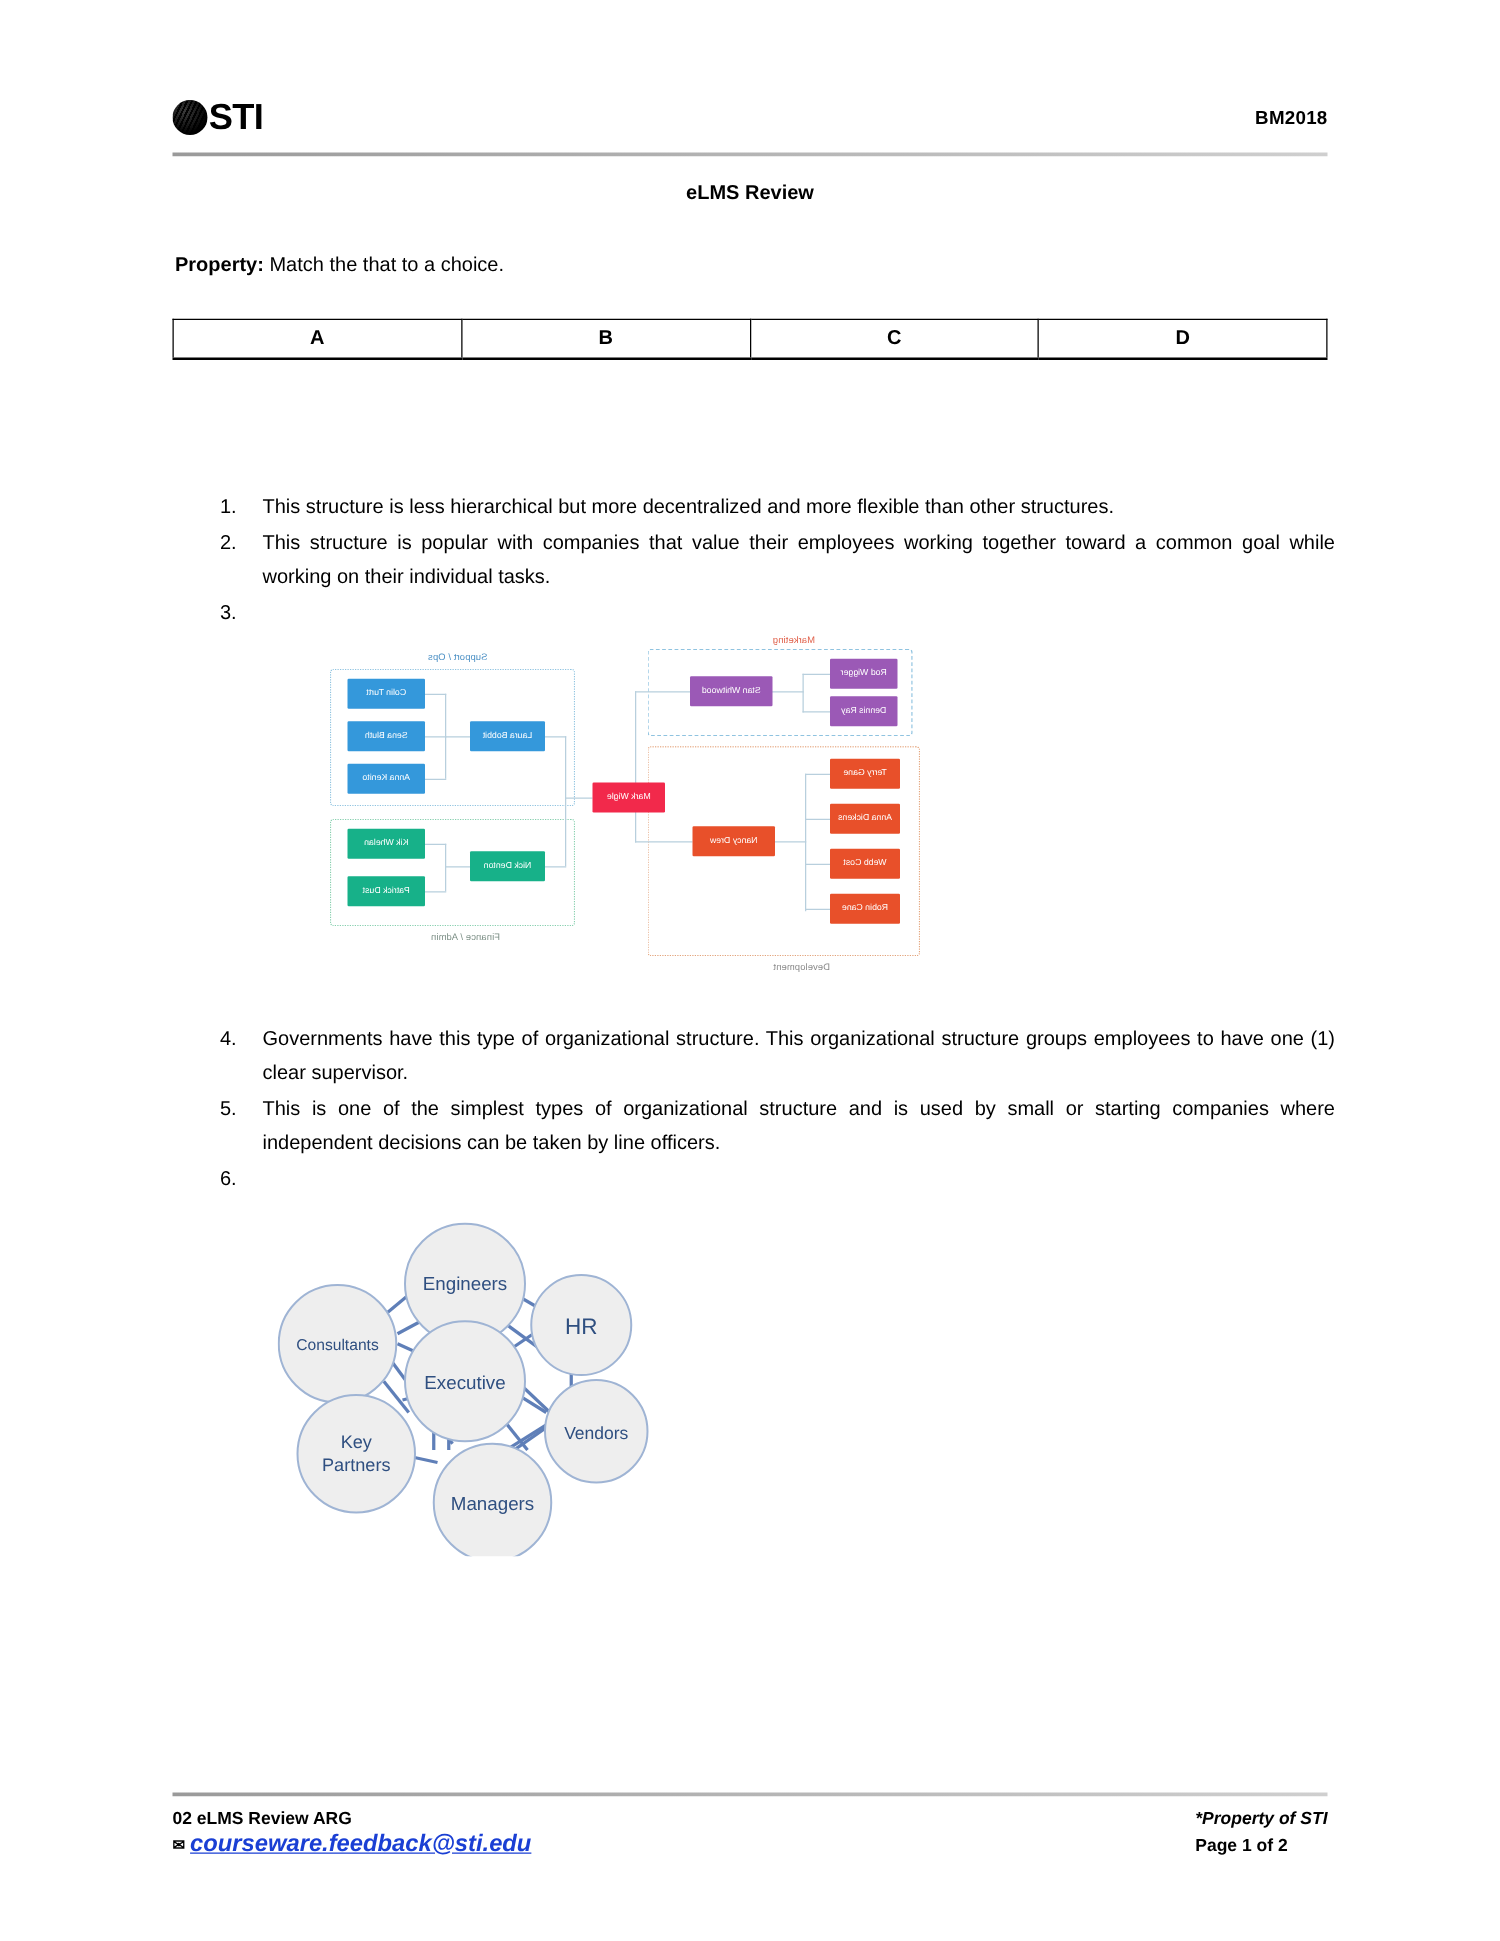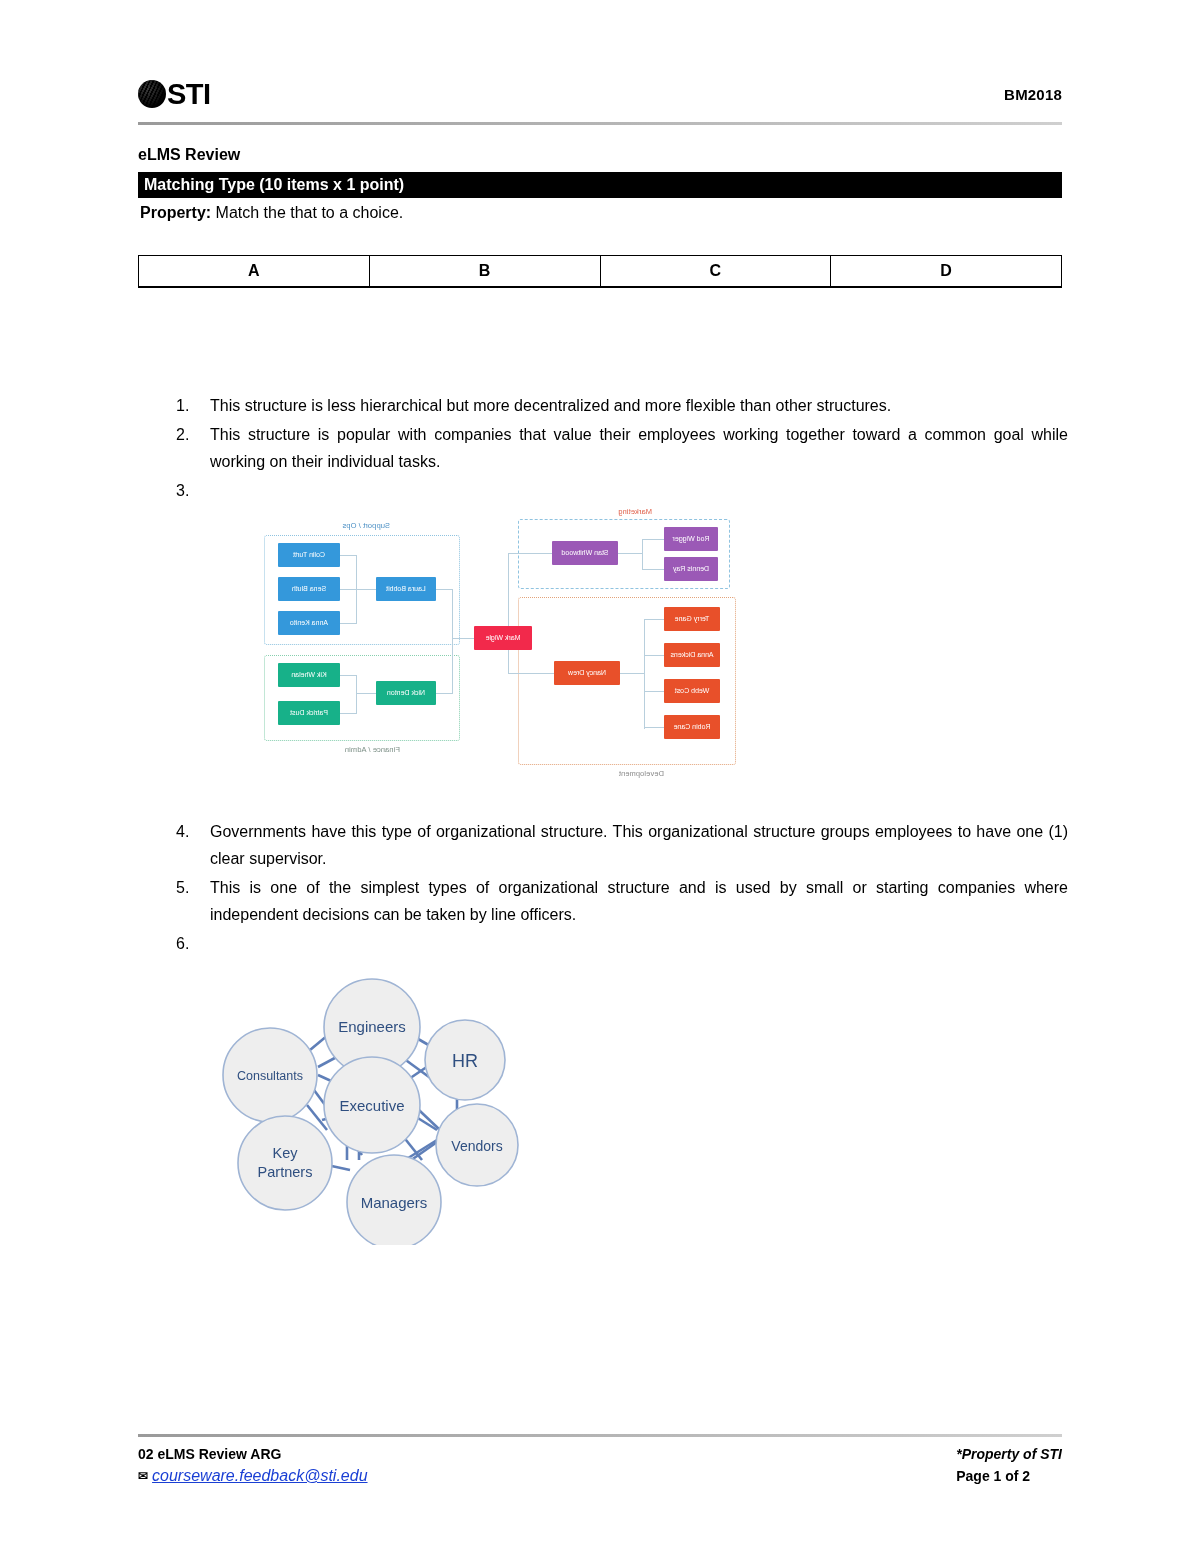--- a/index.html
+++ b/index.html
@@ -73,20 +73,21 @@
     height: 3px;
     background: linear-gradient(to right, #9a9a9a, #cfcfcf);
   }
 
   
   .doc-title {
     position: absolute;
     left: 138px;
     top: 146px;
     width: 924px;
+    text-align: center;
     font-size: 16px;
     font-weight: bold;
   }
   .band {
     position: absolute;
     left: 138px;
     top: 172px;
     width: 924px;
     height: 26px;
     background: #000000;
@@ -259,40 +260,39 @@
     font-weight: bold;
     line-height: 22px;
   }
   .footer-right .prop { font-style: italic; }
   .mail-row { display: flex; align-items: center; gap: 4px; }
   .mail-glyph { font-size: 12px; color: #000; line-height: 22px; }
   .mail-link {
     color: #1a3fd4;
     text-decoration: underline;
     font-style: italic;
-    font-weight: normal;
-    font-size: 16px;
+    font-weight: bold;
+    font-size: 19px;
   }
 </style>
 </head>
 <body>
 
 <div class="page">
 
   <div class="header">
     <div class="logo-wrap">
       <span class="logo-globe"></span>
       <span class="logo-text">STI</span>
     </div>
     <div class="header-code">BM2018</div>
   </div>
   <div class="header-rule"></div>
 
   <div class="doc-title">eLMS Review</div>
-  <div class="band">Matching Type (10 items x 1 point)</div>
   <div class="direction">
     <b>Property:</b><span> Match the that to a choice.</span>
   </div>
 
   <table class="choice-table">
     <tbody>
       <tr class="head">
         <td>A</td>
         <td>B</td>
         <td>C</td>

